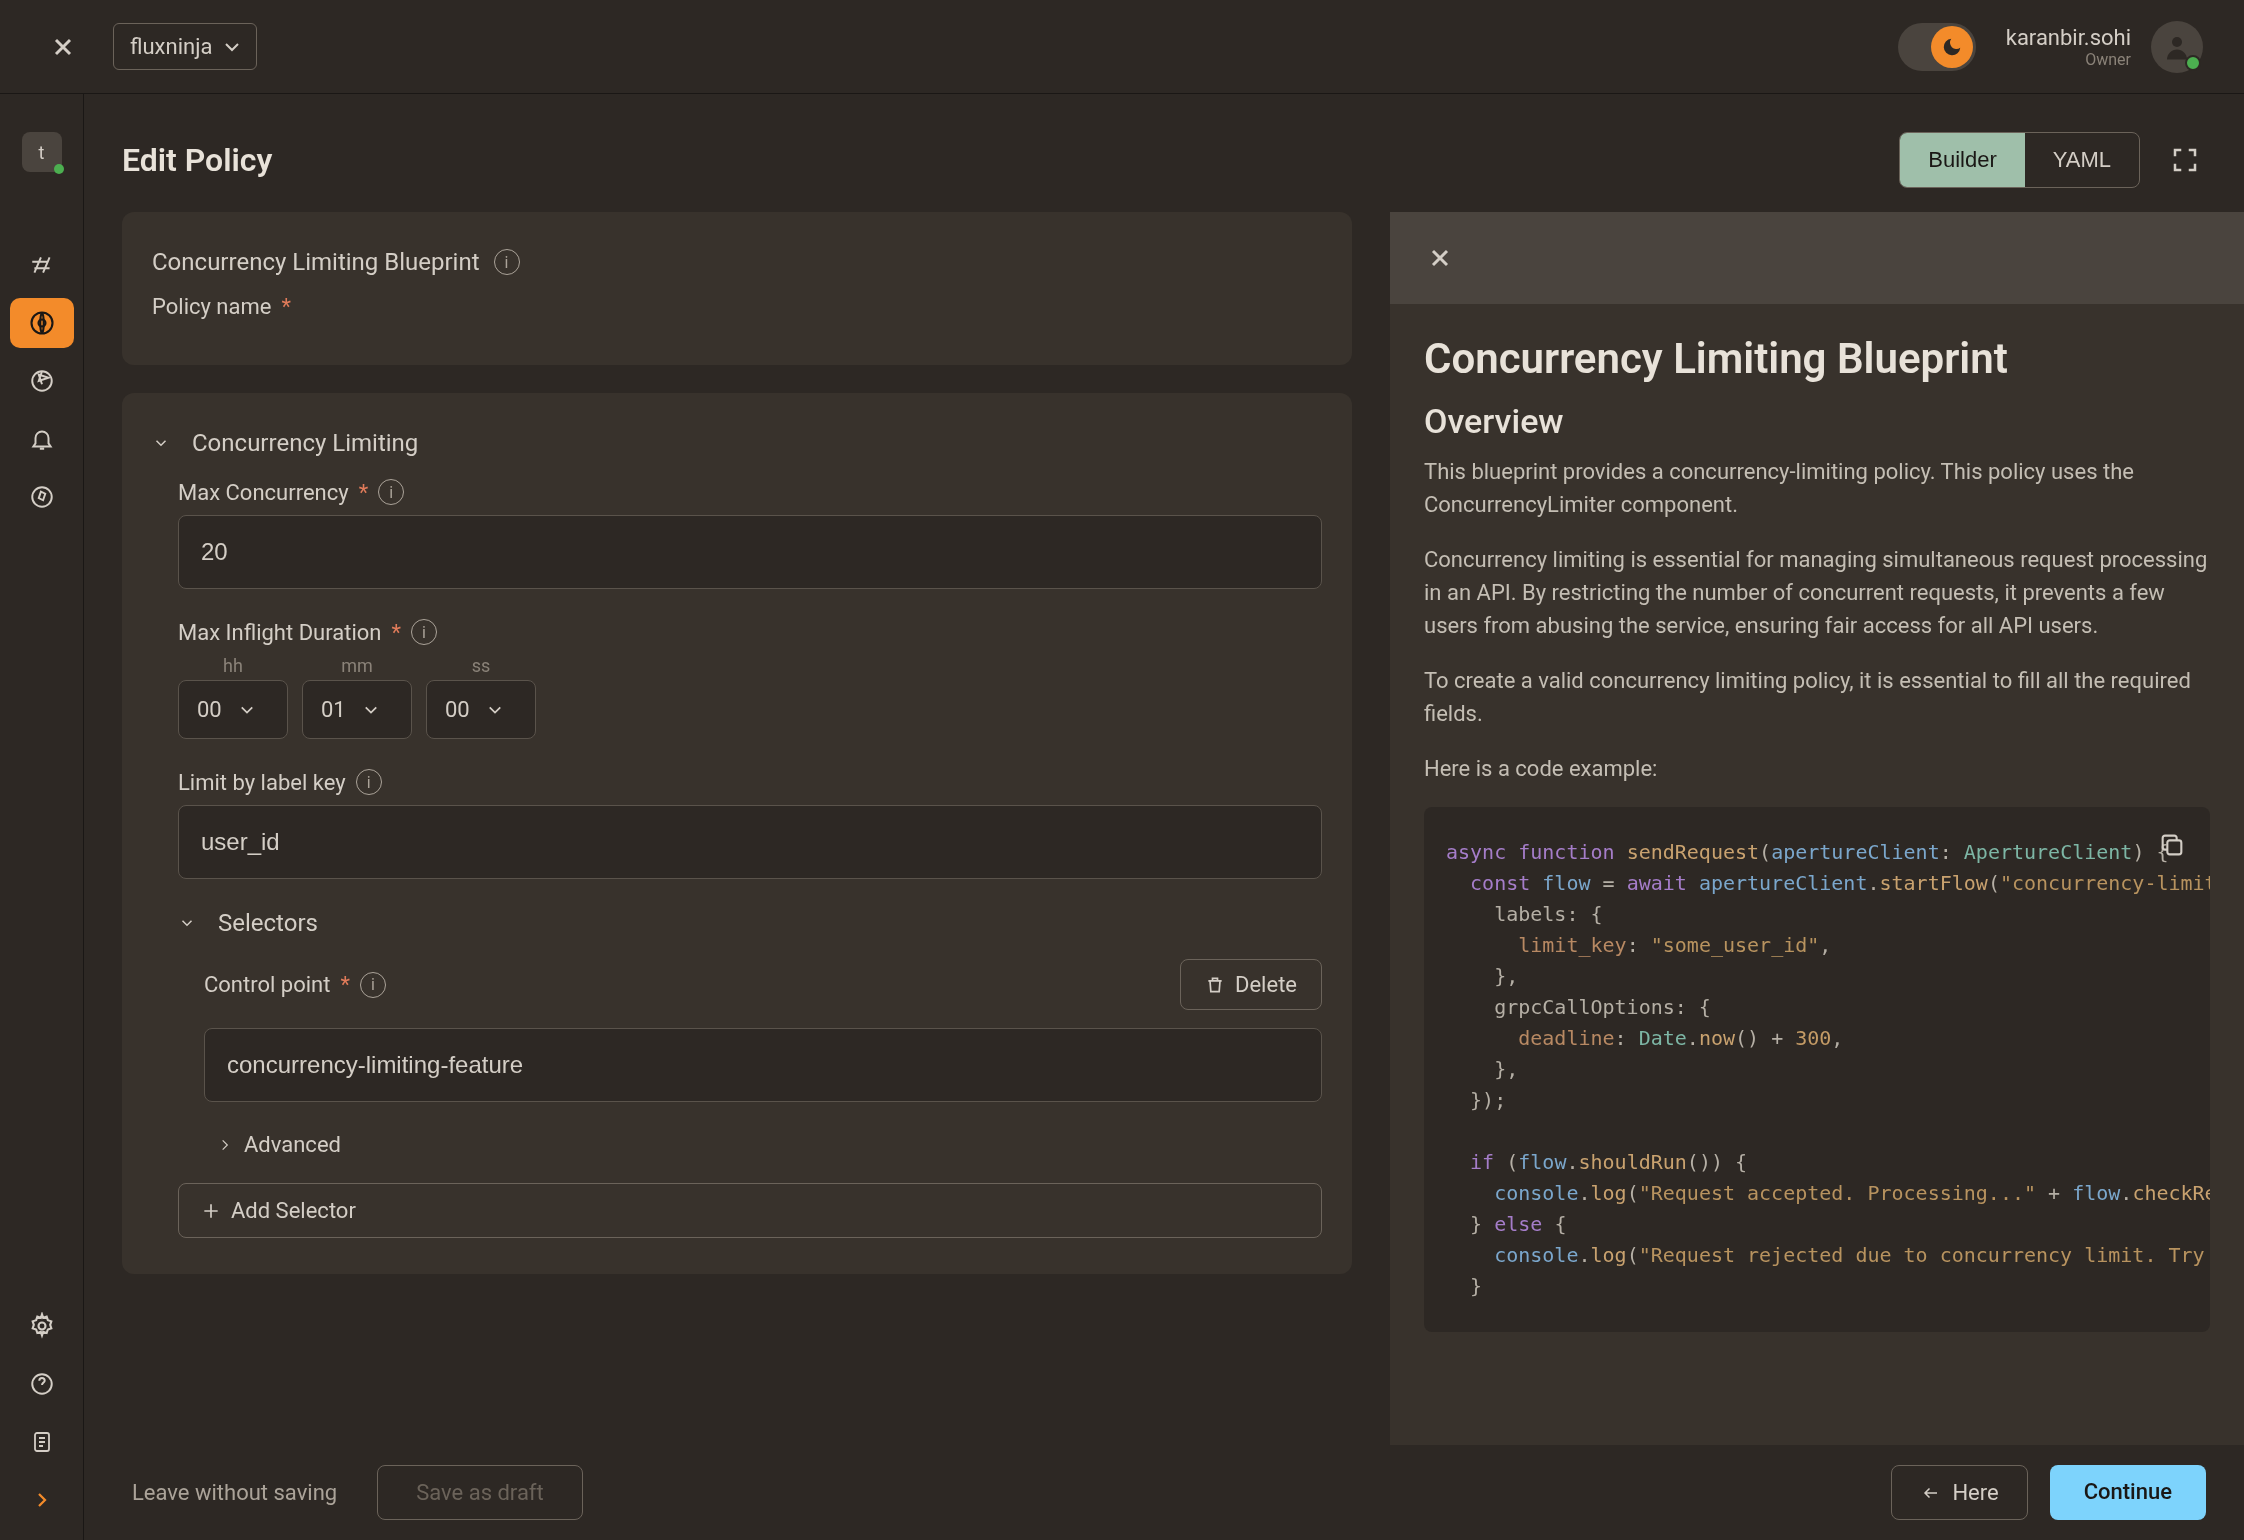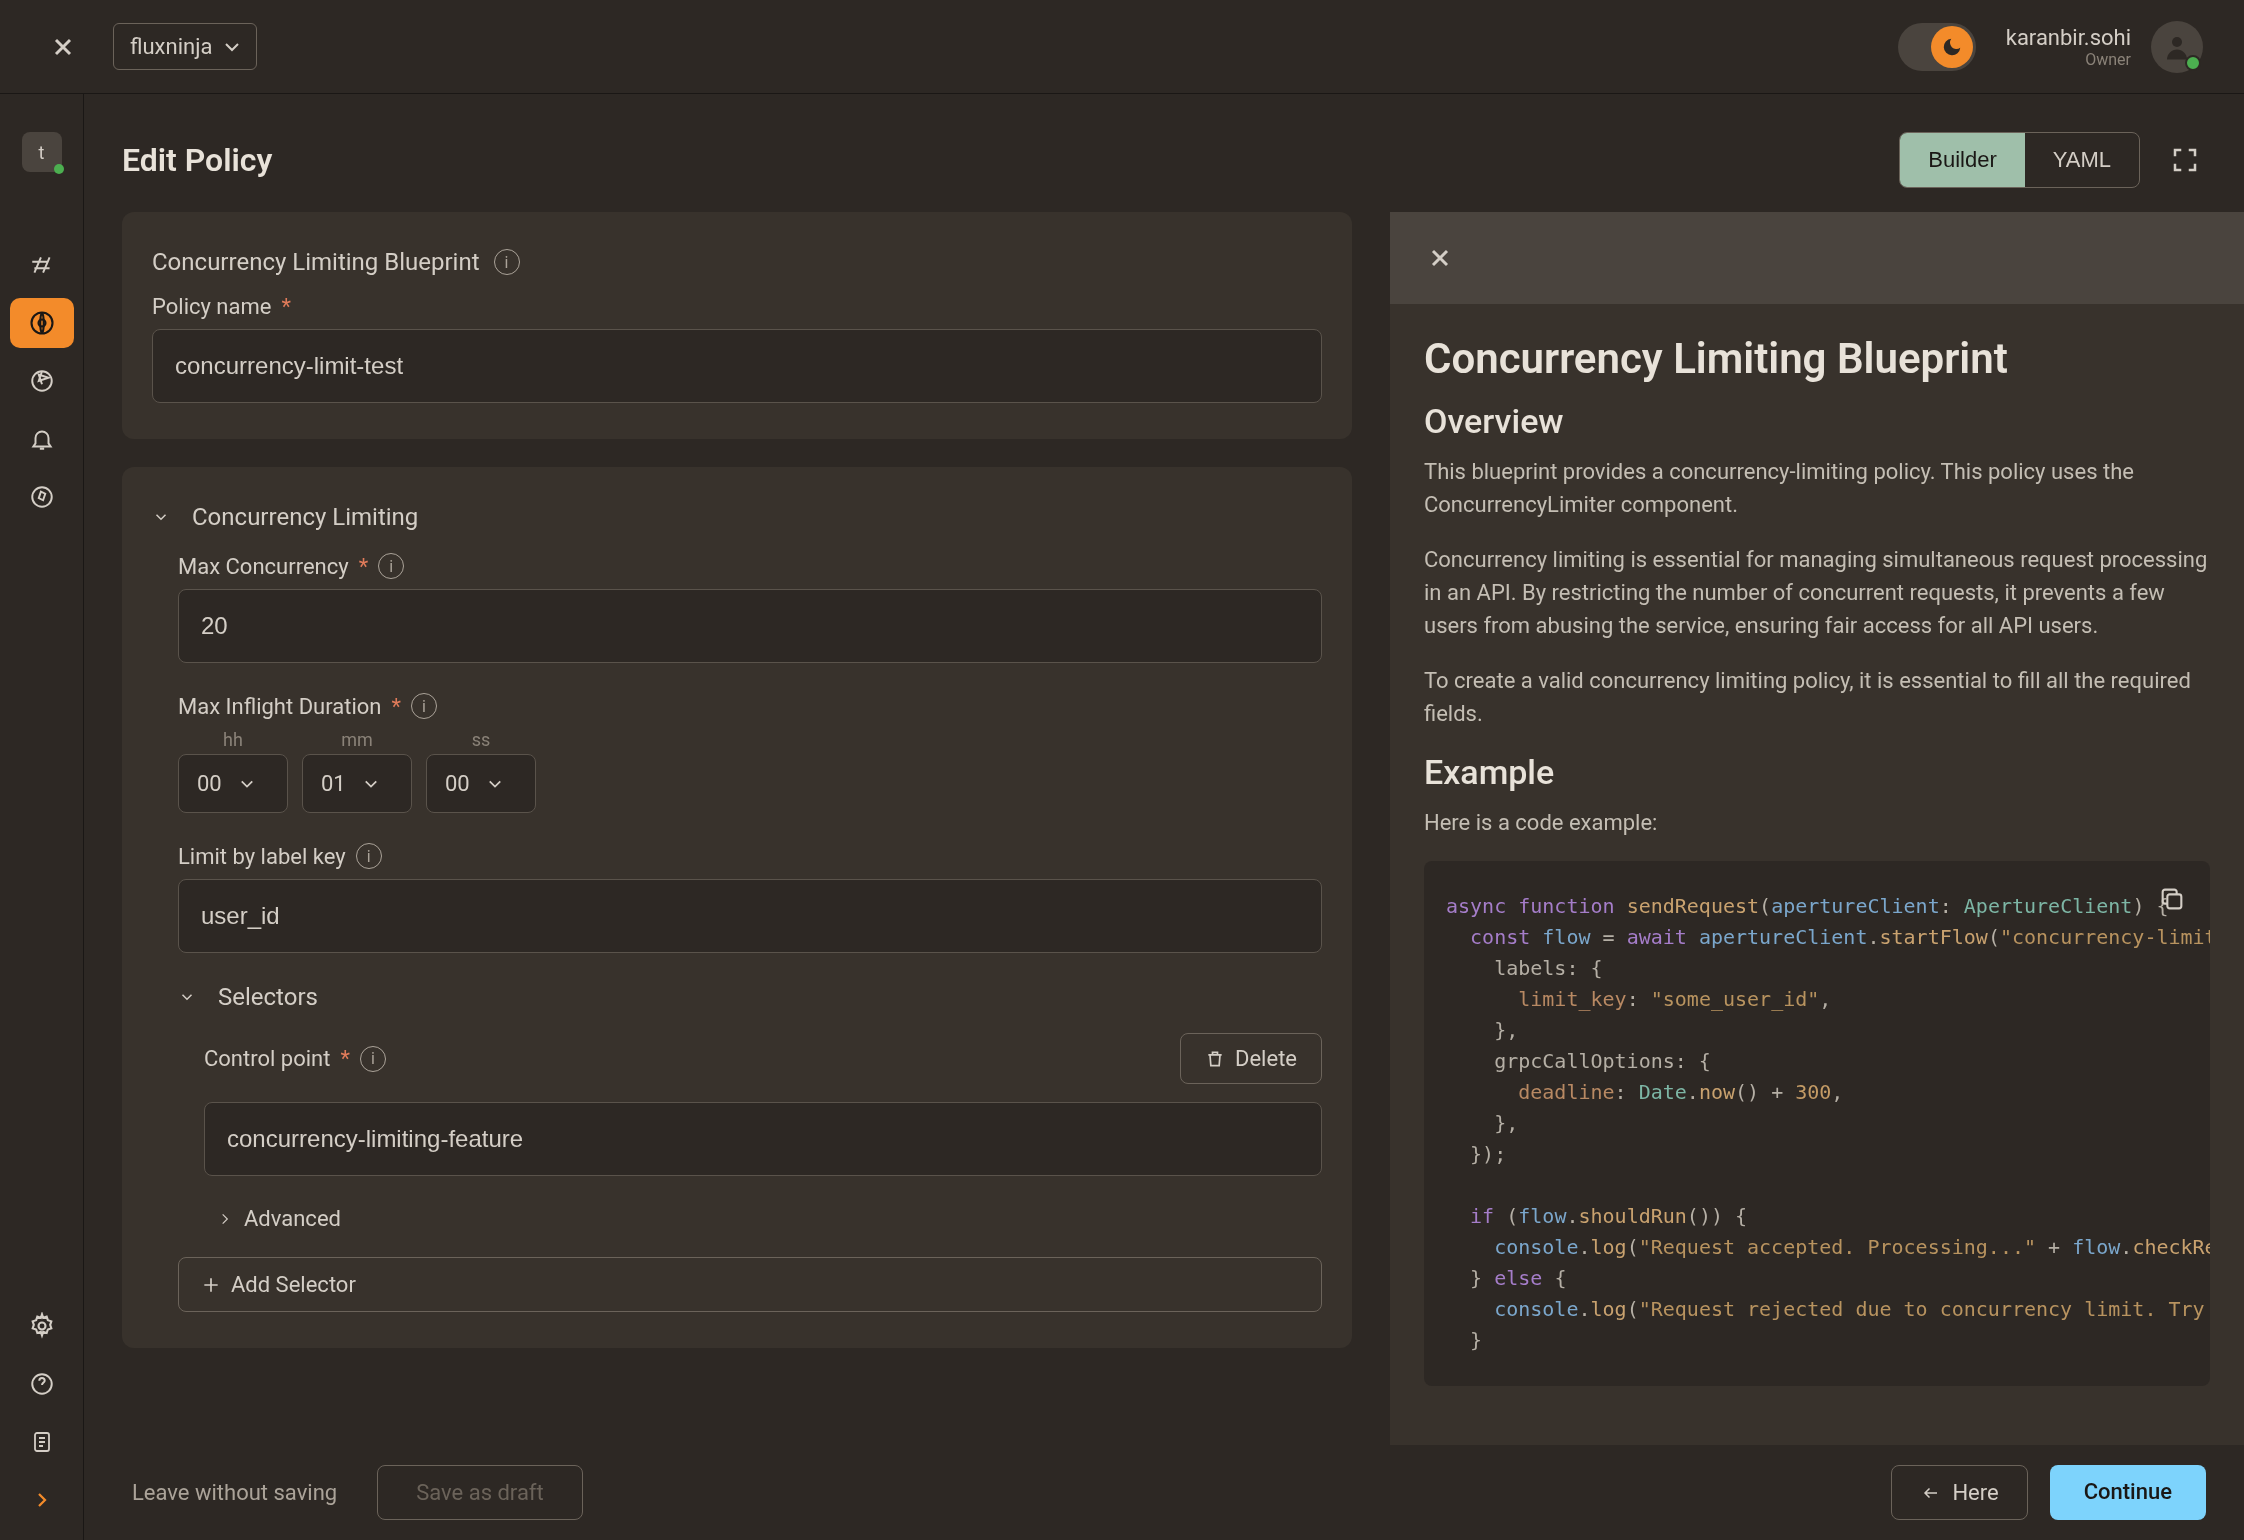--- a/index.html
+++ b/index.html
@@ -430,21 +430,20 @@
       <div class="form-col">
         <div class="card">
           <div class="section-label">
             <span>Concurrency Limiting Blueprint</span>
             <span class="info-icon">i</span>
           </div>
           <div class="field-label">
             <span>Policy name</span>
               <span class="req">*</span>
           </div>
-          <input class="text-input" value="concurrency-limit-test" style="">
         </div>
 
         <div class="card">
           <div class="section-header">
             <svg width="18" height="18" viewBox="0 0 24 24">
                 <path d="M6 9l6 6 6-6" stroke="#d4cec6" stroke-width="2" fill="none"></path>
               </svg>
             <span>Concurrency Limiting</span>
           </div>
 
@@ -547,21 +546,20 @@
                 <path d="M6 6l12 12M6 18L18 6"></path>
               </svg>
           </div>
         </div>
         <div class="doc-body">
           <div class="doc-title">Concurrency Limiting Blueprint</div>
           <div class="doc-h2">Overview</div>
           <div class="doc-p">This blueprint provides a concurrency-limiting policy. This policy uses the ConcurrencyLimiter component.</div>
           <div class="doc-p">Concurrency limiting is essential for managing simultaneous request processing in an API. By restricting the number of concurrent requests, it prevents a few users from abusing the service, ensuring fair access for all API users.</div>
           <div class="doc-p">To create a valid concurrency limiting policy, it is essential to fill all the required fields.</div>
-          <div class="doc-h2">Example</div>
           <div class="doc-p">Here is a code example:</div>
           <div class="code-block"><div class="copy-btn"><svg width="28" height="28" viewBox="0 0 24 24" stroke="#d4cec6" stroke-width="1.8" fill="none">
                   <rect x="8" y="8" width="12" height="12" rx="2"></rect>
                   <path d="M16 8V6a2 2 0 00-2-2H6a2 2 0 00-2 2v8a2 2 0 002 2h2"></path>
                 </svg></div><span class="tok-kw">async </span><span class="tok-kw">function </span><span class="tok-fn">sendRequest</span><span class="tok-plain">(</span><span class="tok-var">apertureClient</span><span class="tok-plain">: </span><span class="tok-type">ApertureClient</span><span class="tok-plain">) {</span>
 <span class="tok-kw">  const </span><span class="tok-var">flow</span><span class="tok-plain"> = </span><span class="tok-kw">await </span><span class="tok-var">apertureClient</span><span class="tok-plain">.</span><span class="tok-fn">startFlow</span><span class="tok-plain">(</span><span class="tok-str">"concurrency-limiting-featu</span>
 <span class="tok-plain">    labels: {</span>
 <span class="tok-prop">      limit_key</span><span class="tok-plain">: </span><span class="tok-str">"some_user_id"</span><span class="tok-plain">,</span>
 <span class="tok-plain">    },</span>
 <span class="tok-plain">    grpcCallOptions: {</span>

